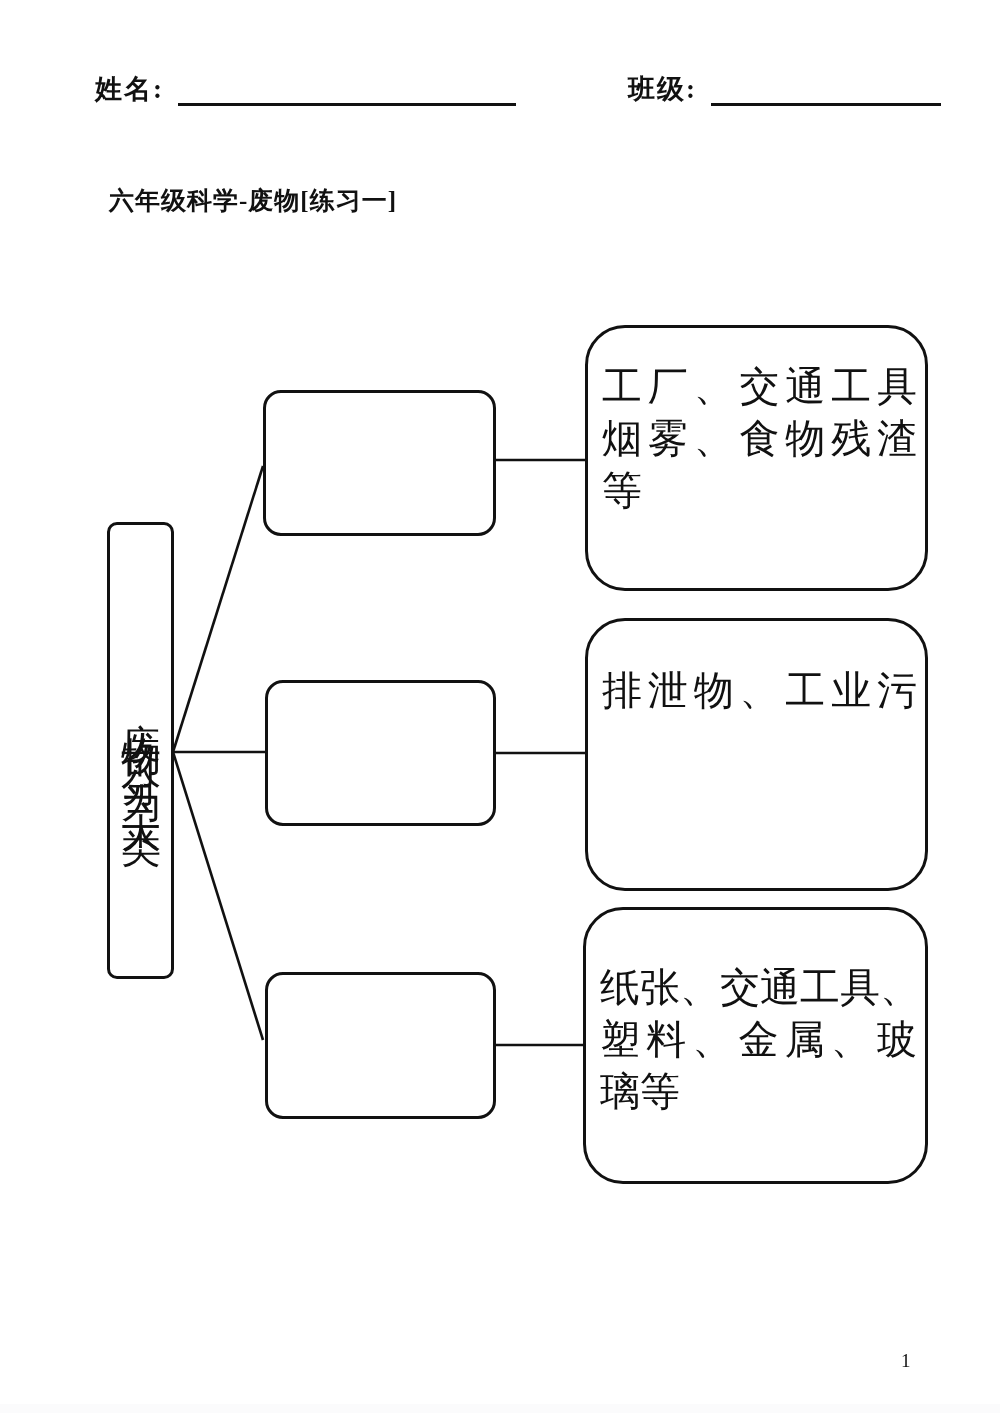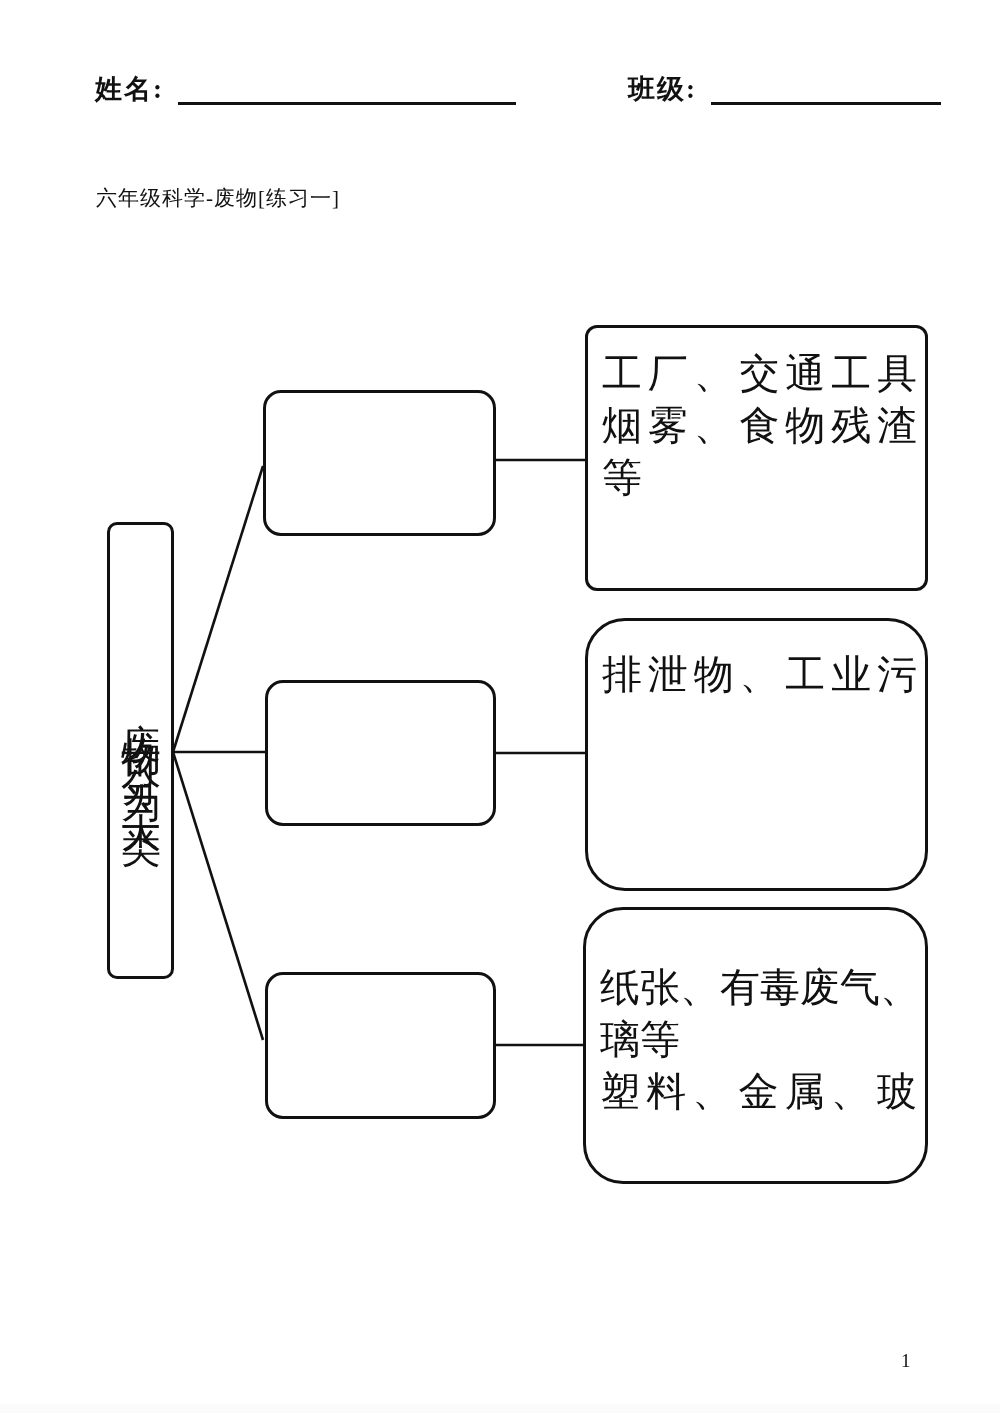--- a/index.html
+++ b/index.html
@@ -5,32 +5,32 @@
   html,body { margin:0; padding:0; background:#ffffff; }
   #page {
     position:relative;
     width:1000px; height:1413px;
     background:#ffffff;
     font-family:"Liberation Serif", serif;
     color:#111111;
     overflow:hidden;
   }
   
-  .fill-row { position:absolute; display:flex; }
+  .fill-row { position:absolute; display:flex; align-items:flex-end; }
   .fill-label { font-size:27px; font-weight:bold; letter-spacing:2px; white-space:nowrap; line-height:34px; }
   .blank { border-bottom:3px solid #111111; height:30px; margin-left:14px; }
   #name-row { left:95px; top:72px; }
   #name-blank { width:338px; }
   #class-row { left:580px; top:72px;margin-left:48px; }
   #class-blank { width:230px; }
 
   
   #sheet-title {
-    position:absolute; left:96px; top:184px;
-    font-size:21px; font-weight:normal; letter-spacing:1px;
+    position:absolute; left:109px; top:184px;
+    font-size:25px; font-weight:bold; letter-spacing:1px;
   }
 
   
   #connector-svg { position:absolute; left:0; top:0; width:1000px; height:1413px; pointer-events:none; }
   #connector-svg line { stroke:#111111; stroke-width:2.6; }
 
   
   .box { position:absolute; box-sizing:border-box; border:3px solid #111111; background:#ffffff; }
   #root-box {
     left:107px; top:522px; width:67px; height:457px;
@@ -45,22 +45,22 @@
   .answer-box { border-radius:18px; }
   #answer-box-1 { left:263px; top:390px; width:233px; height:146px; }
   #answer-box-2 { left:265px; top:680px; width:231px; height:146px; }
   #answer-box-3 { left:265px; top:972px; width:231px; height:147px; }
 
   .desc-box {
     border-radius:40px;
     font-size:40px; line-height:52px;
     padding:0 8px 0 14px;
   }
-  #desc-box-1 { left:585px; top:325px; width:343px; height:266px; padding-top:20px;border-radius:12px; }
-  #desc-box-2 { left:585px; top:618px; width:343px; height:273px; padding-top:28px; }
+  #desc-box-1 { left:585px; top:325px; width:343px; height:266px; padding-top:33px; }
+  #desc-box-2 { left:585px; top:618px; width:343px; height:273px; padding-top:44px; }
   #desc-box-3 { left:583px; top:907px; width:345px; height:277px; padding-top:52px; }
 
   .dline { text-align:justify; text-align-last:justify; text-justify:inter-character; white-space:nowrap; }
   .dlast { text-align:left; text-align-last:left; }
 
   #page-number { position:absolute; left:901px; top:1350px; font-size:19px; }
 
   
   #scan-smudge { position:absolute; left:0; top:1404px; width:1000px; height:9px; background:#fbfbfc; }
 </style>
@@ -102,22 +102,22 @@
     <div class="dline">工厂、交通工具</div>
     <div class="dline">烟雾、食物残渣</div>
     <div class="dline dlast">等</div>
   </div>
 
   <div class="box desc-box" id="desc-box-2">
     <div class="dline">排泄物、工业污</div>
   </div>
 
   <div class="box desc-box" id="desc-box-3">
-    <div class="dline">纸张、有毒废气、</div>
+    <div class="dline">纸张、交通工具、</div>
+    <div class="dline">塑料、金属、玻</div>
     <div class="dline dlast">璃等</div>
-    <div class="dline">塑料、金属、玻</div>
   </div>
 
   <div id="page-number">1</div>
 
   <div id="scan-smudge"></div>
 
 </div>
 
 </body></html>

